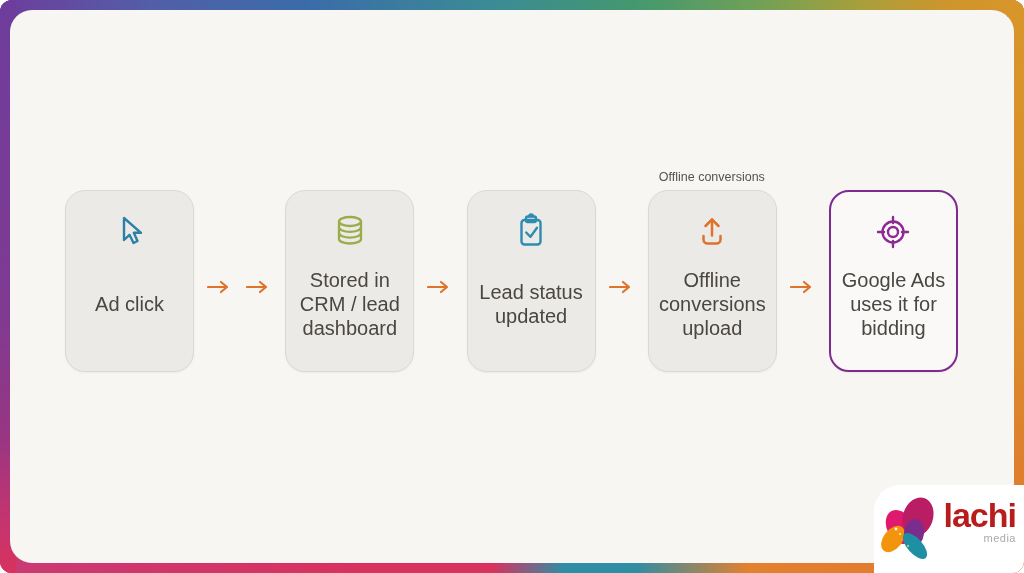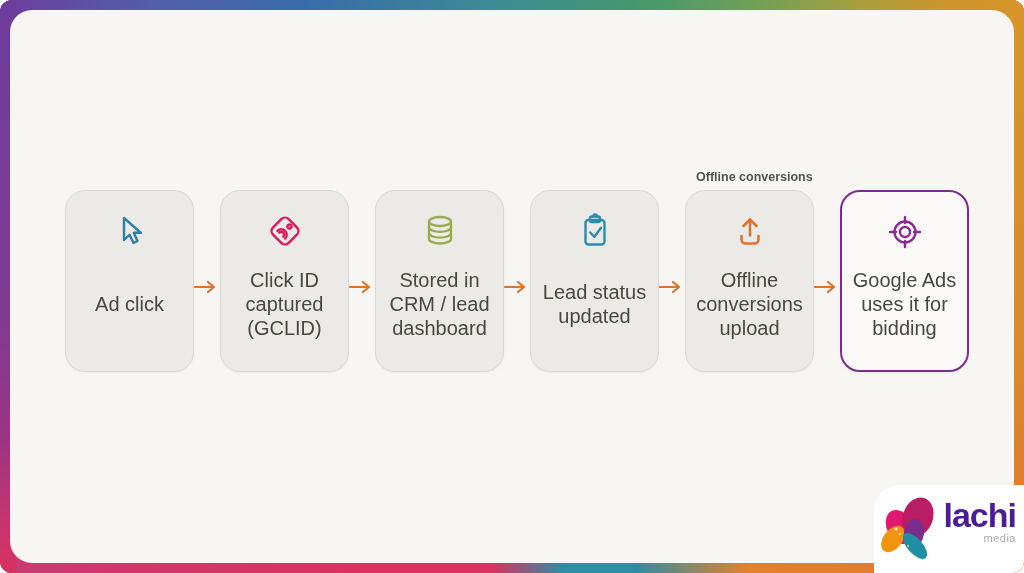--- a/index.html
+++ b/index.html
@@ -34,34 +34,34 @@
     padding:16px 6px 18px;position:relative;flex:0 0 auto;
   }
   .step.highlighted{border:2px solid #7d2b8f;background:#faf9f7;justify-content:center;}
   .icon-wrap{height:48px;display:flex;align-items:center;justify-content:center;flex:0 0 auto;}
   .step-label{
     flex:1;display:flex;align-items:center;justify-content:center;text-align:center;
     font-size:20px;line-height:1.2;color:#4a4743;font-weight:500;padding:0 2px;
   }
   .note-above{
     position:absolute;bottom:calc(100% + 7px);left:10px;
-    font-size:12.5px;color:#55524f;white-space:nowrap;font-weight:700;
+    font-size:12.5px;color:#55524f;white-space:nowrap;font-weight:400;
   }
   .arrow{flex:0 0 auto;display:flex;align-items:center;transform:translateY(6px);}
   .caption{
     position:absolute;top:378px;left:0;right:0;text-align:center;
     font-size:13px;line-height:1.3;color:#55524f;font-weight:500;
   }
   .logo-panel{
     position:absolute;right:0;bottom:0;width:150px;height:88px;
     background:#ffffff;border-top-left-radius:26px;z-index:5;
   }
   .logo-mark{position:absolute;left:4px;top:6px;}
   .logo-text{position:absolute;right:8px;top:13px;text-align:right;line-height:1;}
-  .logo-name{font-size:34px;font-weight:700;color:#4c1d95;letter-spacing:-1px;}
+  .logo-name{font-size:34px;font-weight:700;color:#b91c1c;letter-spacing:-1px;}
   .logo-sub{font-size:11px;color:#ada9a5;margin-top:1px;letter-spacing:0.5px;}
 </style>
 </head>
 <body>
 
 <div class="stage">
   <div class="frame-top"></div>
   <div class="frame-right"></div>
   <div class="frame-bottom"></div>
   <div class="frame-left"></div>
@@ -79,33 +79,20 @@
         <div class="step-label">Ad click</div>
       </div>
 
       <div class="arrow">
         <svg width="26" height="14" viewBox="0 0 26 14" fill="none" stroke-width="2.2" stroke-linecap="round" stroke-linejoin="round" stroke="#e0732c">
           <path d="M1 7 H19"></path>
             <path d="M14 2 L20 7 L14 12"></path>
         </svg>
       </div>
 
-      <div class="step">
-        <div class="icon-wrap">
-          <svg width="42" height="42" viewBox="0 0 40 40" fill="none" stroke-width="2.3" stroke-linecap="round" stroke-linejoin="round" stroke="#d81b5e">
-            <g transform="rotate(45 20 20)">
-              <rect x="9.5" y="9.5" width="21" height="21" rx="5"></rect>
-              <circle cx="20" cy="14" r="1.9"></circle>
-              <path d="M14.8 25 a5.2 5.2 0 0 1 10.4 0"></path>
-              <path d="M17.3 25 a2.7 2.7 0 0 1 5.4 0"></path>
-            </g>
-          </svg>
-        </div>
-        <div class="step-label">Click ID captured (GCLID)</div>
-      </div>
 
       <div class="arrow">
         <svg width="26" height="14" viewBox="0 0 26 14" fill="none" stroke-width="2.2" stroke-linecap="round" stroke-linejoin="round" stroke="#e0732c">
           <path d="M1 7 H19"></path>
             <path d="M14 2 L20 7 L14 12"></path>
         </svg>
       </div>
 
       <div class="step">
         <div class="icon-wrap">

